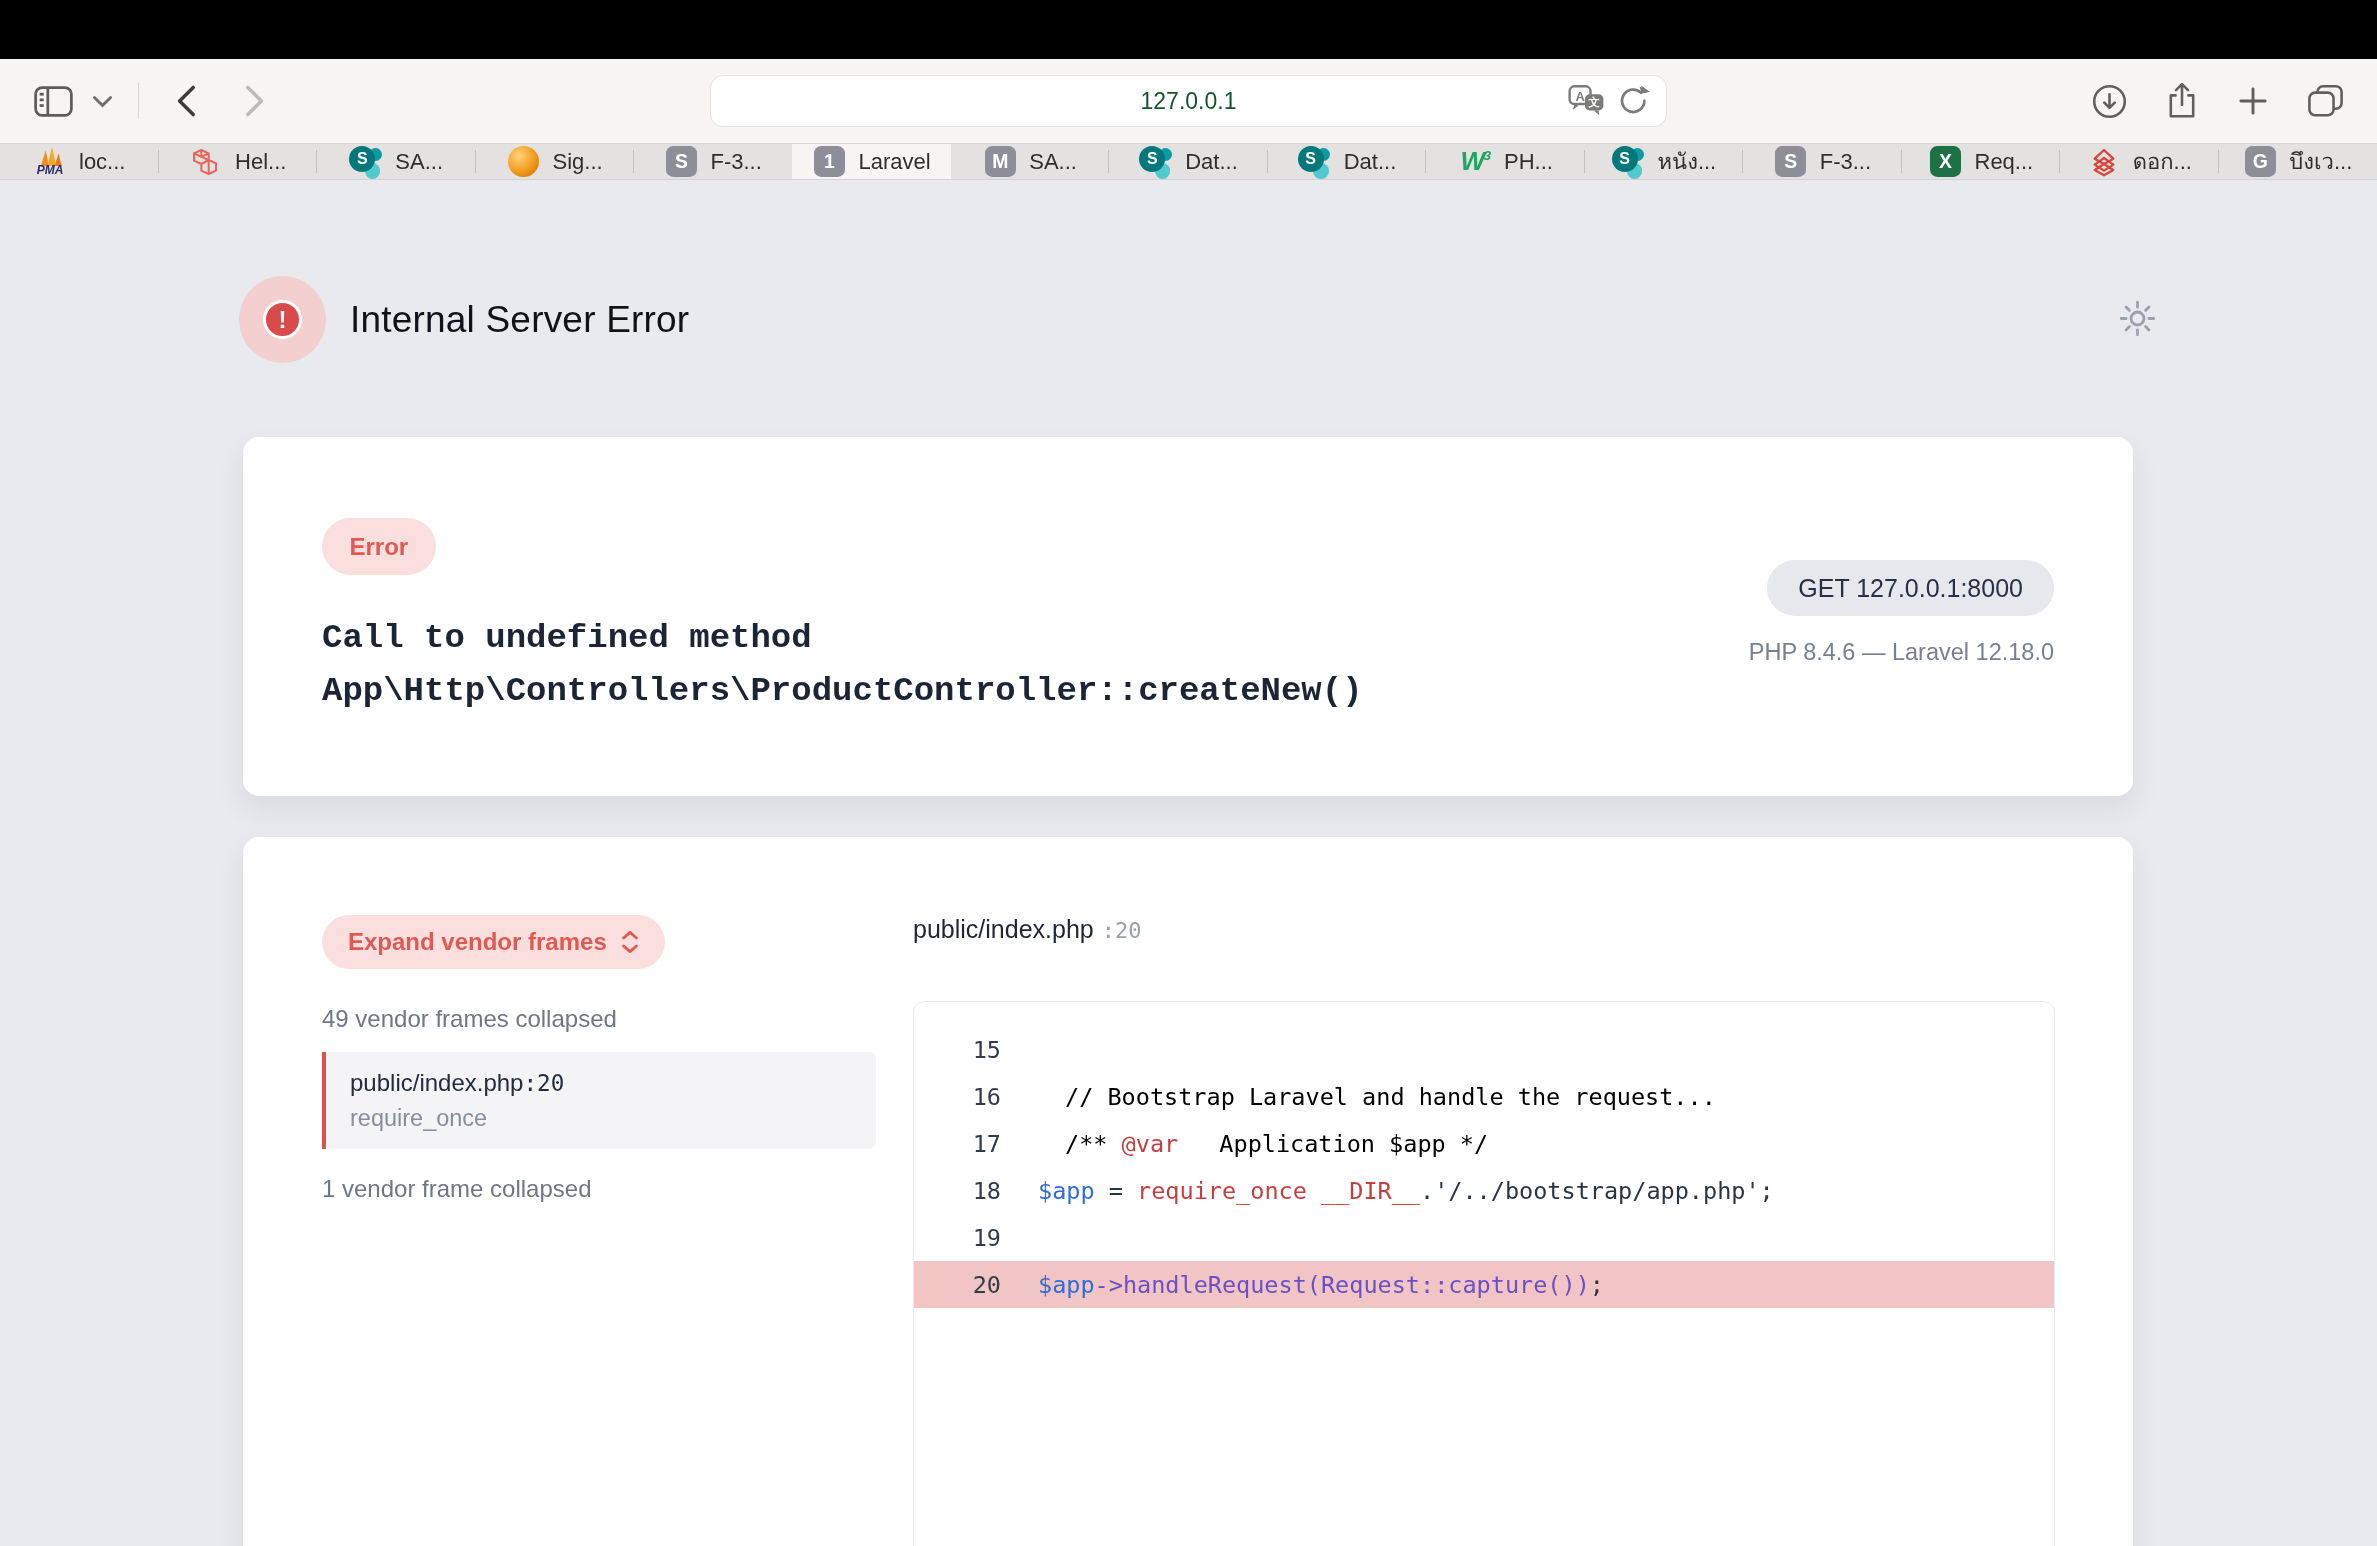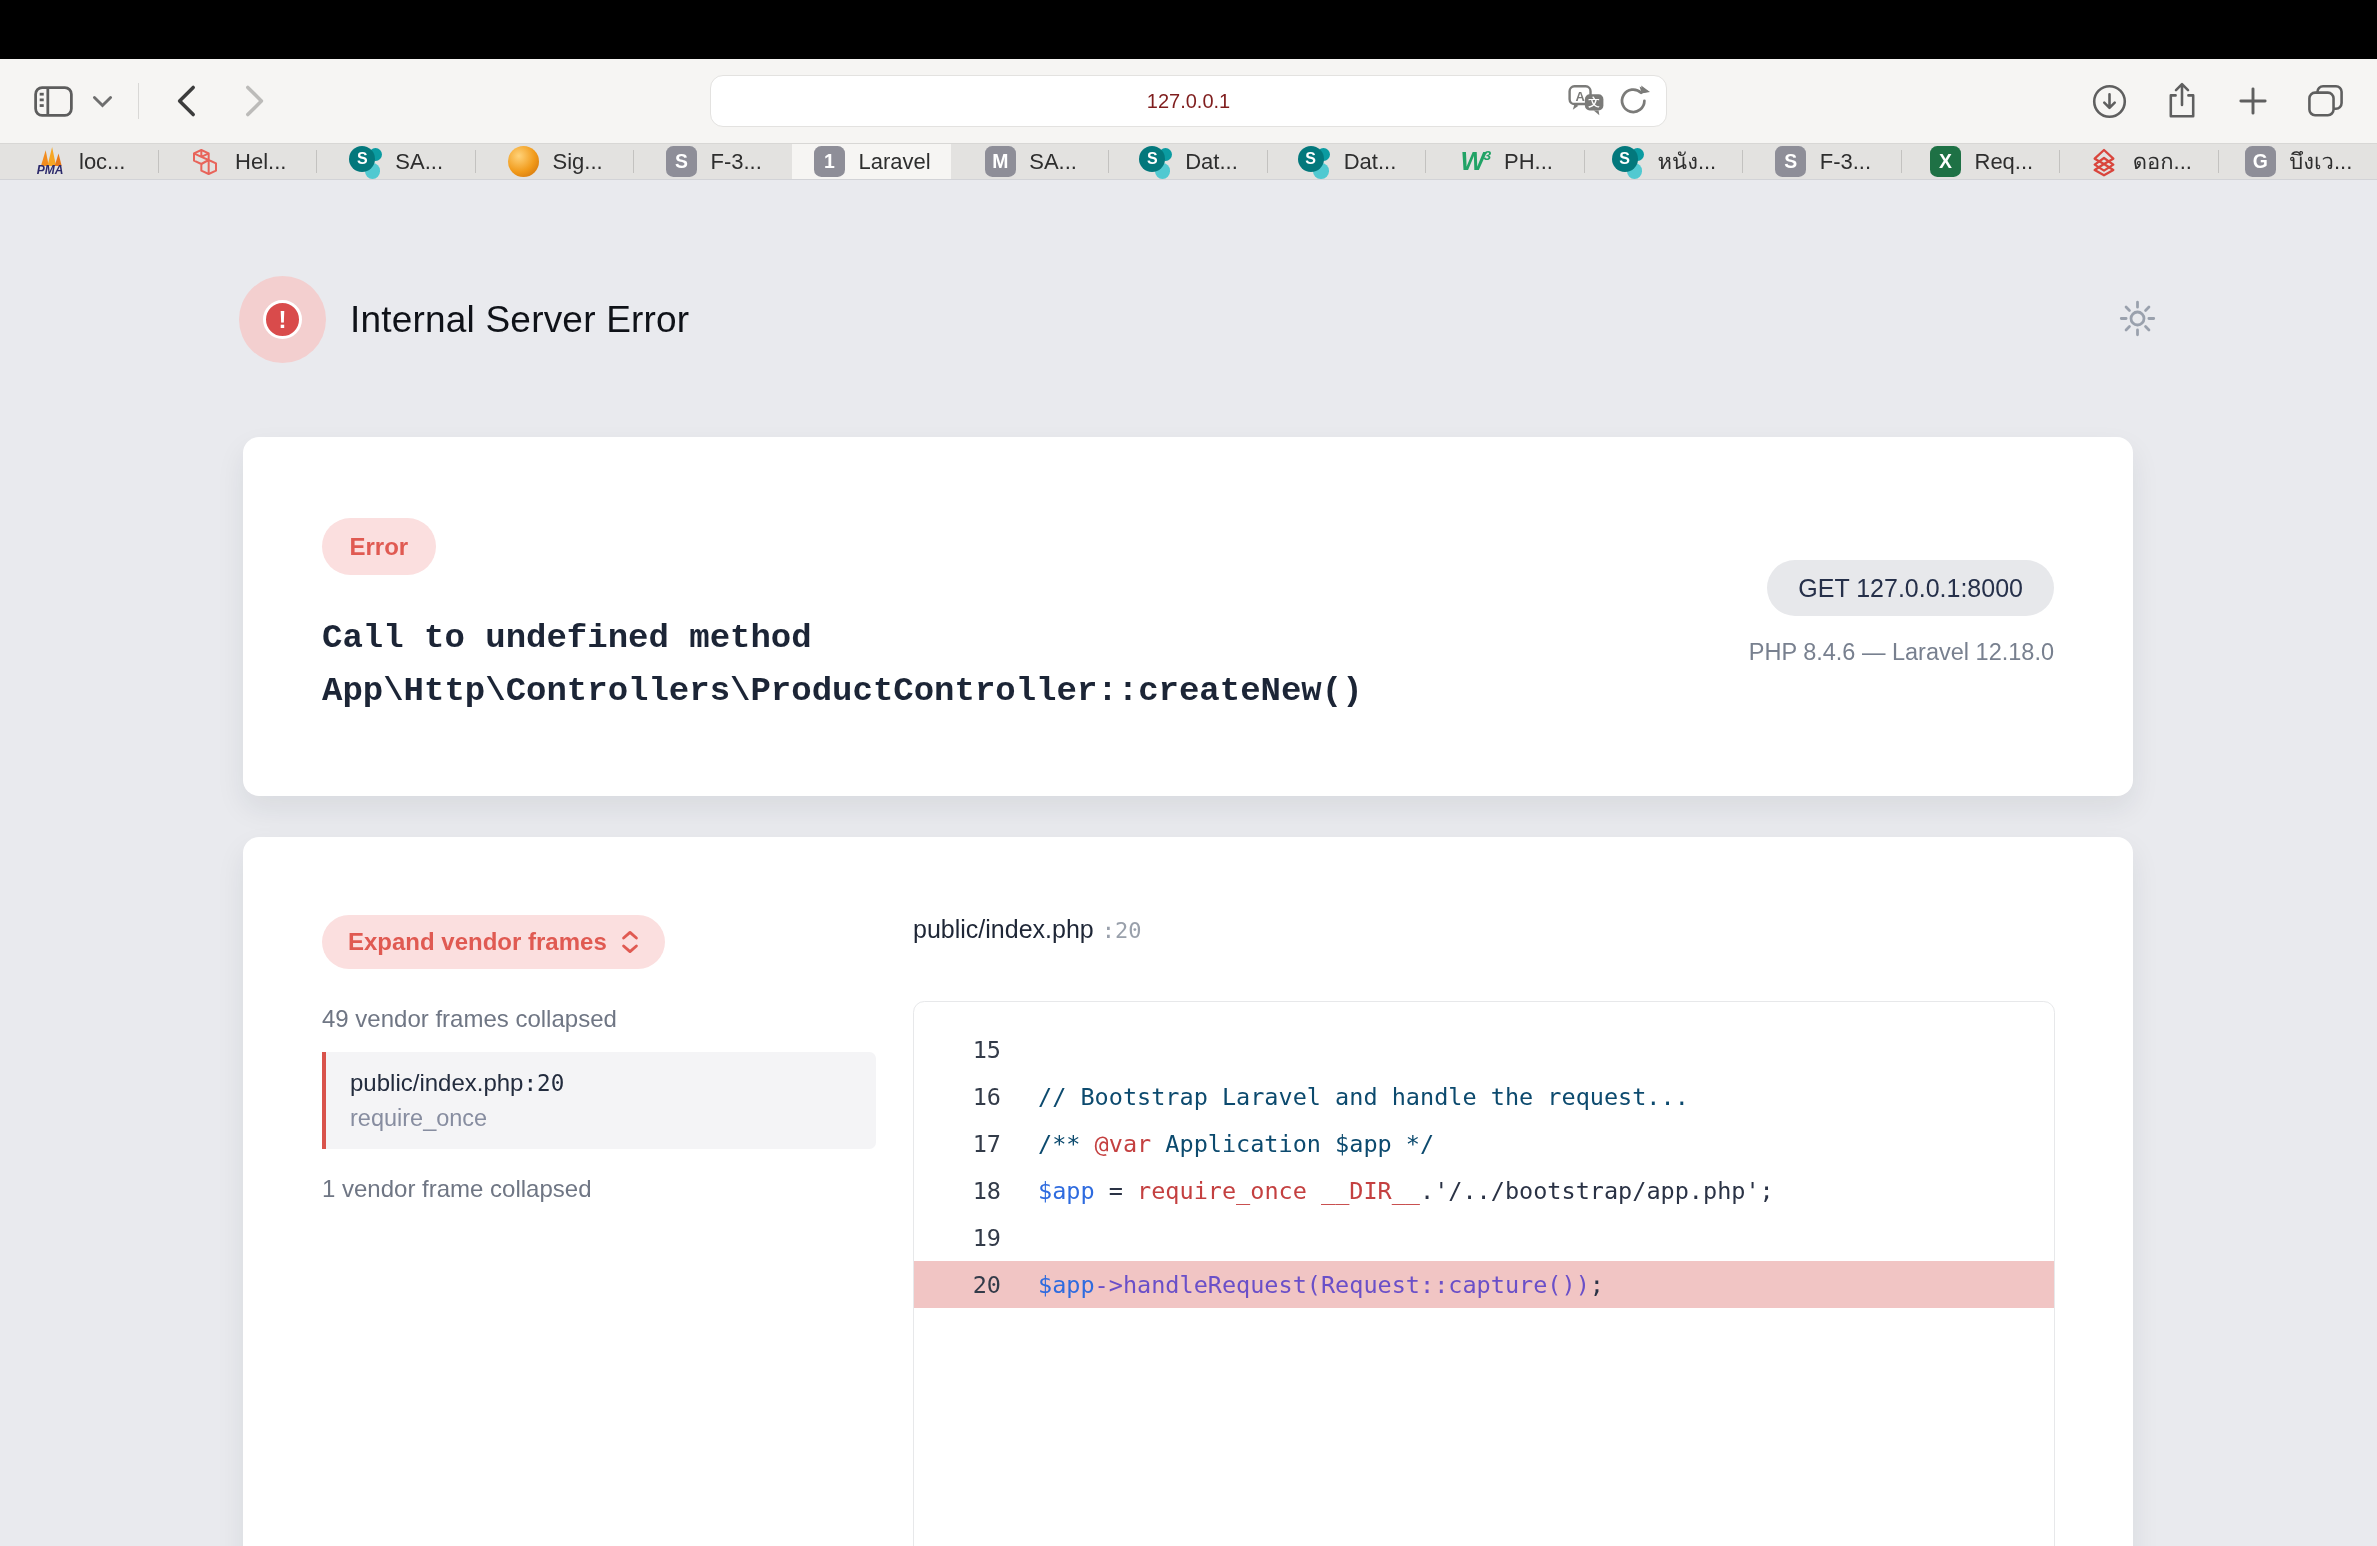--- a/index.html
+++ b/index.html
@@ -8,21 +8,21 @@
 
   
   .topbar { height: 59px; background: #000; }
   .toolbar { height: 85px; background: #f6f5f3; position: relative; display: flex; align-items: center; border-bottom: 0.8px solid #d8d7d5; }
   .tl-group { display: flex; align-items: center; gap: 19.4px; padding-left: 34px; }
   .tb-divider { width: 0.8px; height: 36px; background: #d9d8d6; margin: 0 4.9px; }
   .icon-btn { display: flex; align-items: center; justify-content: center; background: none; border: none; cursor: pointer; }
 
   .urlbar { position: absolute; left: 710px; top: 16px; width: 957px; height: 52px; background: #fff;
             border: 0.8px solid #e3e2e0; border-radius: 13px; display: flex; align-items: center; justify-content: center; }
-  .url-text { font-size: 20px; color: #7f1d1d; }
+  .url-text { font-size: 23px; color: #14532d; }
   .url-icons { position: absolute; right: 16px; display: flex; gap: 13px; align-items: center; }
 
   .tr-group { position: absolute; right: 32px; top: 50%; transform: translateY(-50%); display: flex; gap: 36px; align-items: center; }
 
   .tabbar { height: 36px; background: #e3e2e0; display: flex; border-bottom: 0.8px solid #d2d3d7; }
   .tab { flex: 1; display: flex; align-items: center; justify-content: center; gap: 12px; position: relative;
          font-size: 22px; color: #2e2e2e; cursor: pointer; white-space: nowrap; }
   .tab.active { background: #f6f5f3; }
   .tab.has-sep::after { content:""; position:absolute; right:0; top:5.7px; bottom:5.7px; width:0.8px; background:#c3c2c0; }
   .ticon { width: 34px; height: 34px; display: flex; align-items: center; justify-content: center; position: relative; flex-shrink: 0; }
@@ -72,21 +72,21 @@
   .code-col { position: absolute; left: 670px; top: 78px; }
   .code-header { font-size: 25px; color: #1e2636; font-weight: 500; }
   .code-header .line-ref { font-family: "DejaVu Sans Mono", monospace; font-size: 22px; color: #99a0ab; font-weight: 400; margin-left: 8px; }
   .code-box { margin-top: 57px; width: 1142px; height: 582px; border: 1.6px solid #e7e8ea; border-radius: 11.3px; background: #fff;
               padding-top: 24px; overflow: hidden; }
   .crow { display: flex; align-items: center; height: 47px; padding: 0 24px; }
   .crow.hl { background: #f1c5c4; }
   .ln { width: 63px; flex-shrink: 0; text-align: right; font-family: "DejaVu Sans Mono", monospace; font-size: 23.5px; color: #333b49; }
   .ctext { margin-left: 37px; font-family: "DejaVu Sans Mono", monospace; font-size: 23.5px; white-space: pre; }
   .tk-plain   { color: #2a3245; }
-  .tk-comment { color: #0c4a6e; }
+  .tk-comment { color: #000000; margin-left: 27px; }
   .tk-red     { color: #c44040; }
   .tk-blue    { color: #2e6bdf; }
   .tk-purple  { color: #6a4fc8; }
 </style>
 </head>
 <body>
 
 <div class="topbar"></div>
 
 <div class="toolbar">

